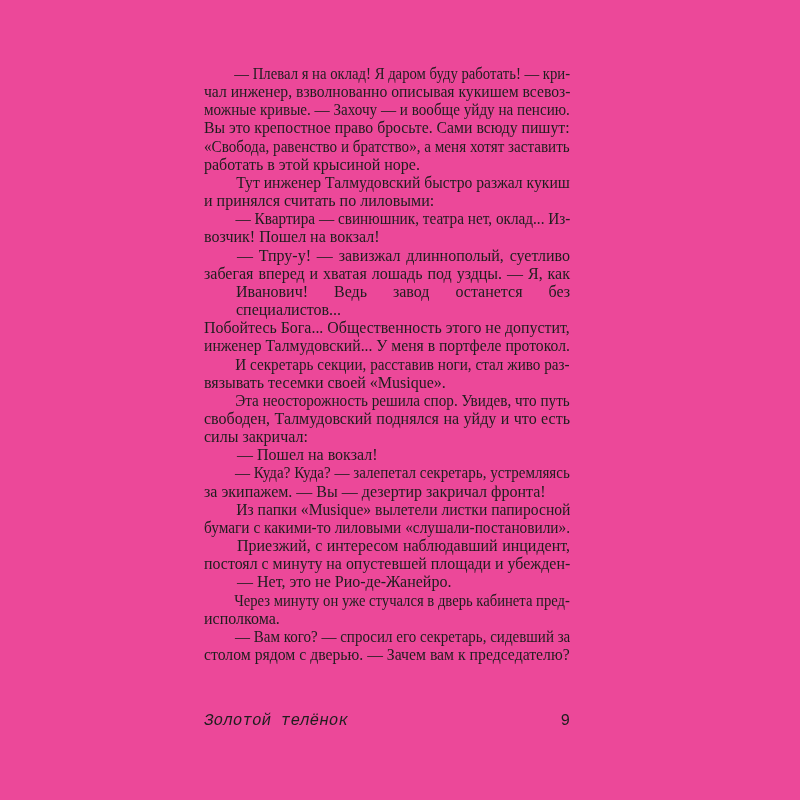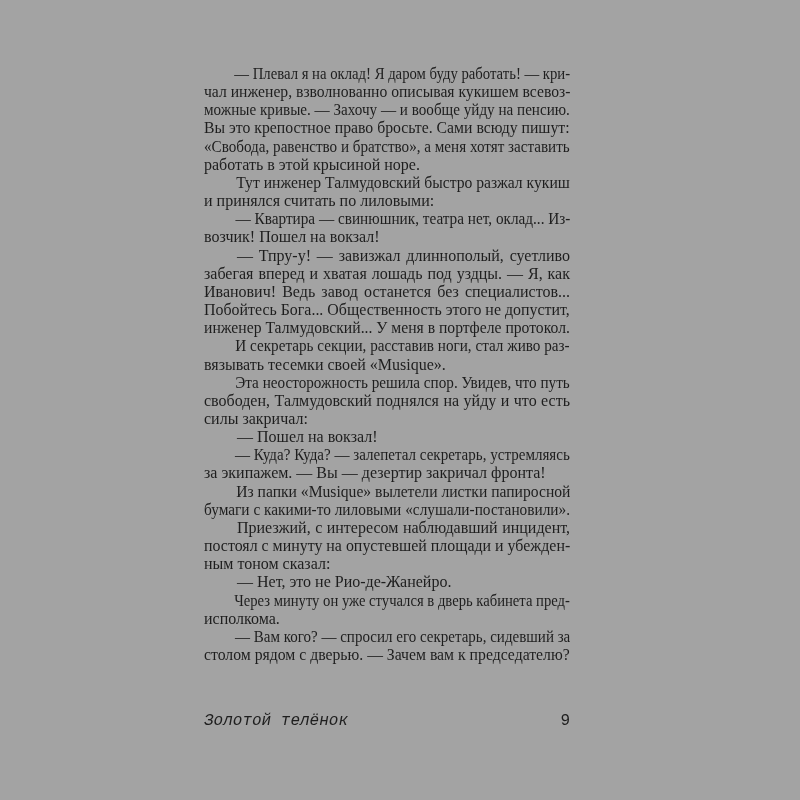--- a/index.html
+++ b/index.html
@@ -9,21 +9,21 @@
   body {
     width: 800px;
     height: 800px;
     background: #ffffff;
     font-family: "Liberation Serif", "DejaVu Serif", serif;
   }
   .book-page {
     position: relative;
     width: 800px;
     height: 800px;
-    background: #a3a3a3;
+    background: #ec4899;
     overflow: hidden;
   }
   .text-block {
     position: absolute;
     left: 204px;
     top: 65px;
     width: 366px;
     font-size: 16px;
     line-height: 18.15px;
     color: #1e1e1e;
@@ -75,21 +75,21 @@
         <div class="line first" style="transform: scaleX(0.97861);">Тут инженер Талмудовский быстро разжал кукиш</div>
         <div class="line last">и принялся считать по лиловыми:</div>
       </div>
       <div class="paragraph">
         <div class="line first" style="transform: scaleX(0.953125);">— Квартира — свинюшник, театра нет, оклад... Из-</div>
         <div class="line last">возчик! Пошел на вокзал!</div>
       </div>
       <div class="paragraph">
         <div class="line first" style="white-space: normal; text-align: justify; text-align-last: justify;">— Тпру-у! — завизжал длиннополый, суетливо</div>
         <div class="line" style="white-space: normal; text-align: justify; text-align-last: justify;">забегая вперед и хватая лошадь под уздцы. — Я, как</div>
-        <div class="line" style="white-space: normal; text-align: justify; text-align-last: justify;">Иванович! Ведь завод останется без специалистов...</div>
+        <div class="line" style="white-space: normal; text-align: justify; text-align-last: justify; margin-left: 32px;">Иванович! Ведь завод останется без специалистов...</div>
         <div class="line" style="transform: scaleX(0.994565);">Побойтесь Бога... Общественность этого не допустит,</div>
         <div class="line last" style="transform: scaleX(0.97861);">инженер Талмудовский... У меня в портфеле протокол.</div>
       </div>
       <div class="paragraph">
         <div class="line first" style="transform: scaleX(0.948187);">И секретарь секции, расставив ноги, стал живо раз-</div>
         <div class="line last">вязывать тесемки своей «Musique».</div>
       </div>
       <div class="paragraph">
         <div class="line first" style="transform: scaleX(0.948187);">Эта неосторожность решила спор. Увидев, что путь</div>
         <div class="line" style="white-space: normal; text-align: justify; text-align-last: justify;">свободен, Талмудовский поднялся на уйду и что есть</div>
@@ -102,21 +102,20 @@
         <div class="line first" style="transform: scaleX(0.940874);">— Куда? Куда? — залепетал секретарь, устремляясь</div>
         <div class="line last">за экипажем. — Вы — дезертир закричал фронта!</div>
       </div>
       <div class="paragraph">
         <div class="line first" style="transform: scaleX(0.976);">Из папки «Musique» вылетели листки папиросной</div>
         <div class="line last" style="transform: scaleX(0.958115);">бумаги с какими-то лиловыми «слушали-постановили».</div>
       </div>
       <div class="paragraph">
         <div class="line first" style="white-space: normal; text-align: justify; text-align-last: justify;">Приезжий, с интересом наблюдавший инцидент,</div>
         <div class="line" style="transform: scaleX(0.994565);">постоял с минуту на опустевшей площади и убежден-</div>
-        <div class="line last">ным тоном сказал:</div>
       </div>
       <div class="paragraph">
         <div class="line first last">— Нет, это не Рио-де-Жанейро.</div>
       </div>
       <div class="paragraph">
         <div class="line first" style="transform: scaleX(0.915);">Через минуту он уже стучался в дверь кабинета пред-</div>
         <div class="line last">исполкома.</div>
       </div>
       <div class="paragraph">
         <div class="line first" style="transform: scaleX(0.938462);">— Вам кого? — спросил его секретарь, сидевший за</div>

